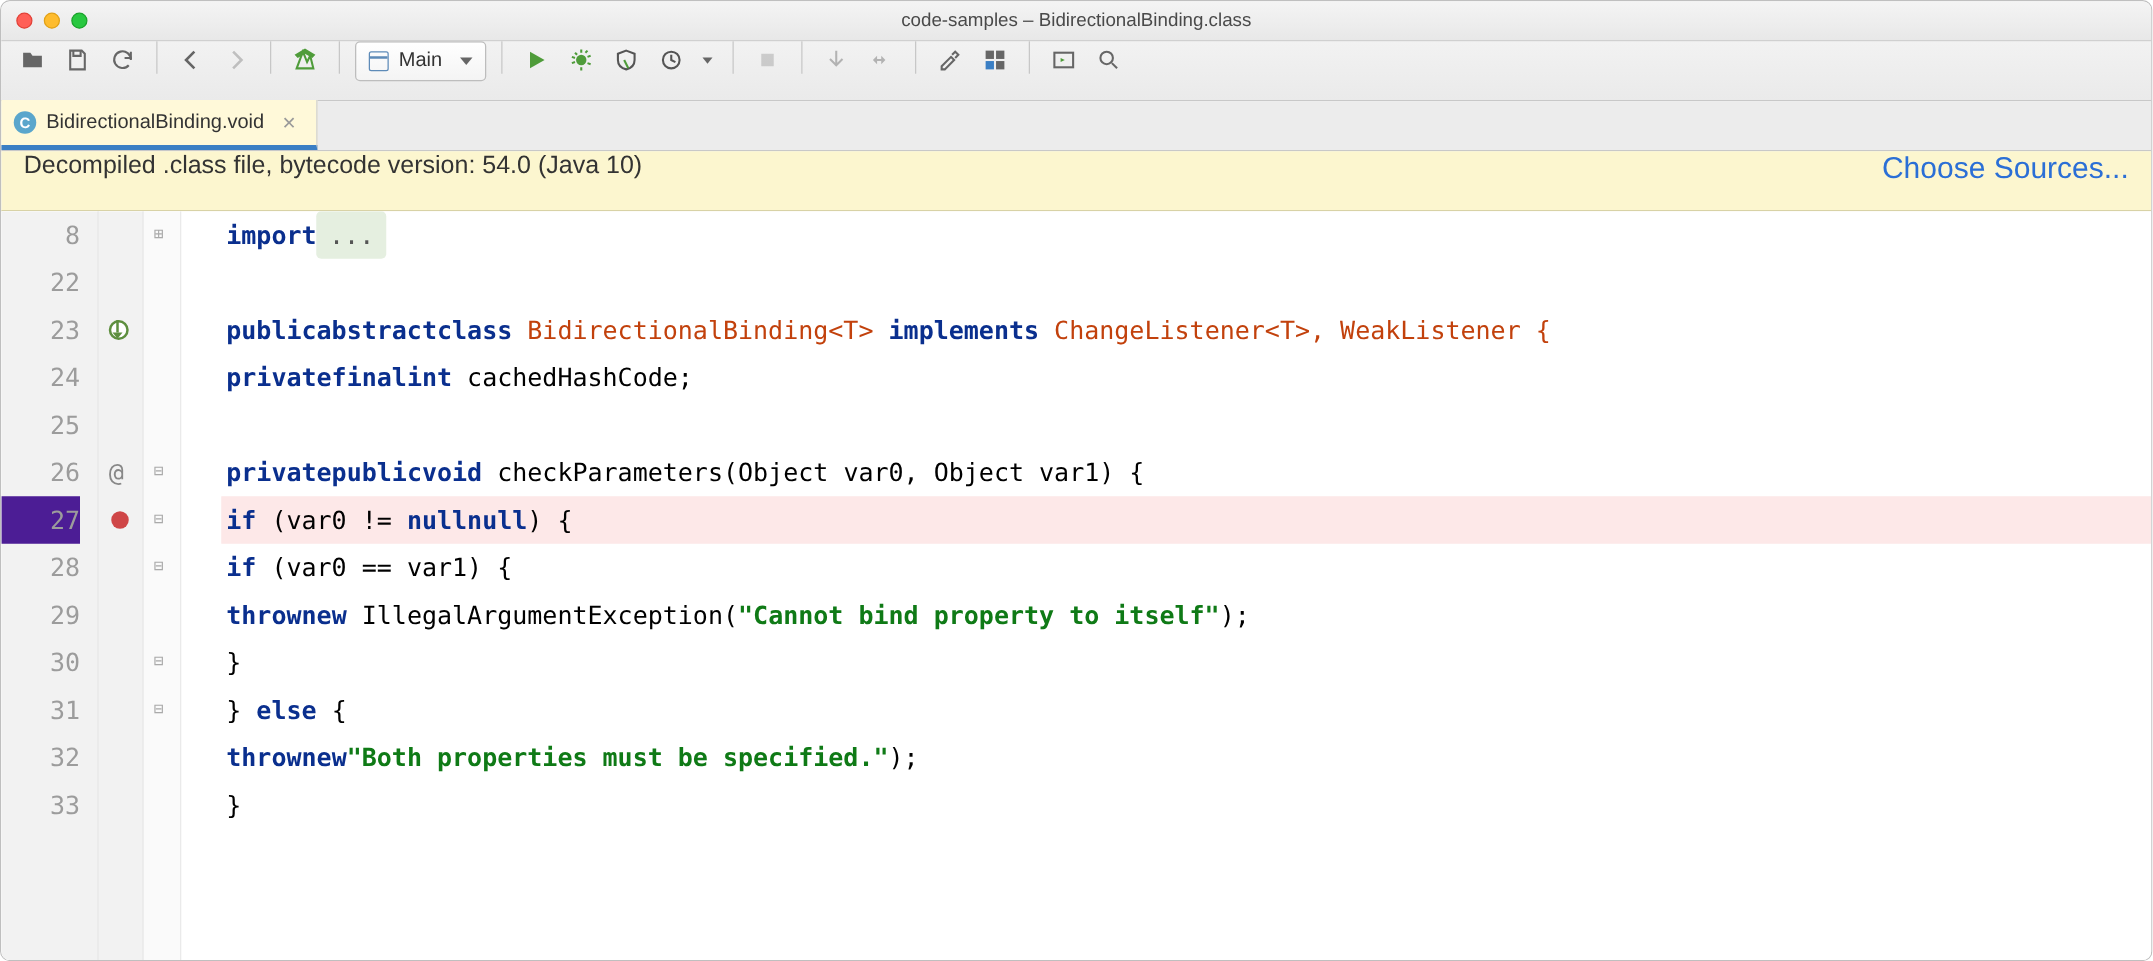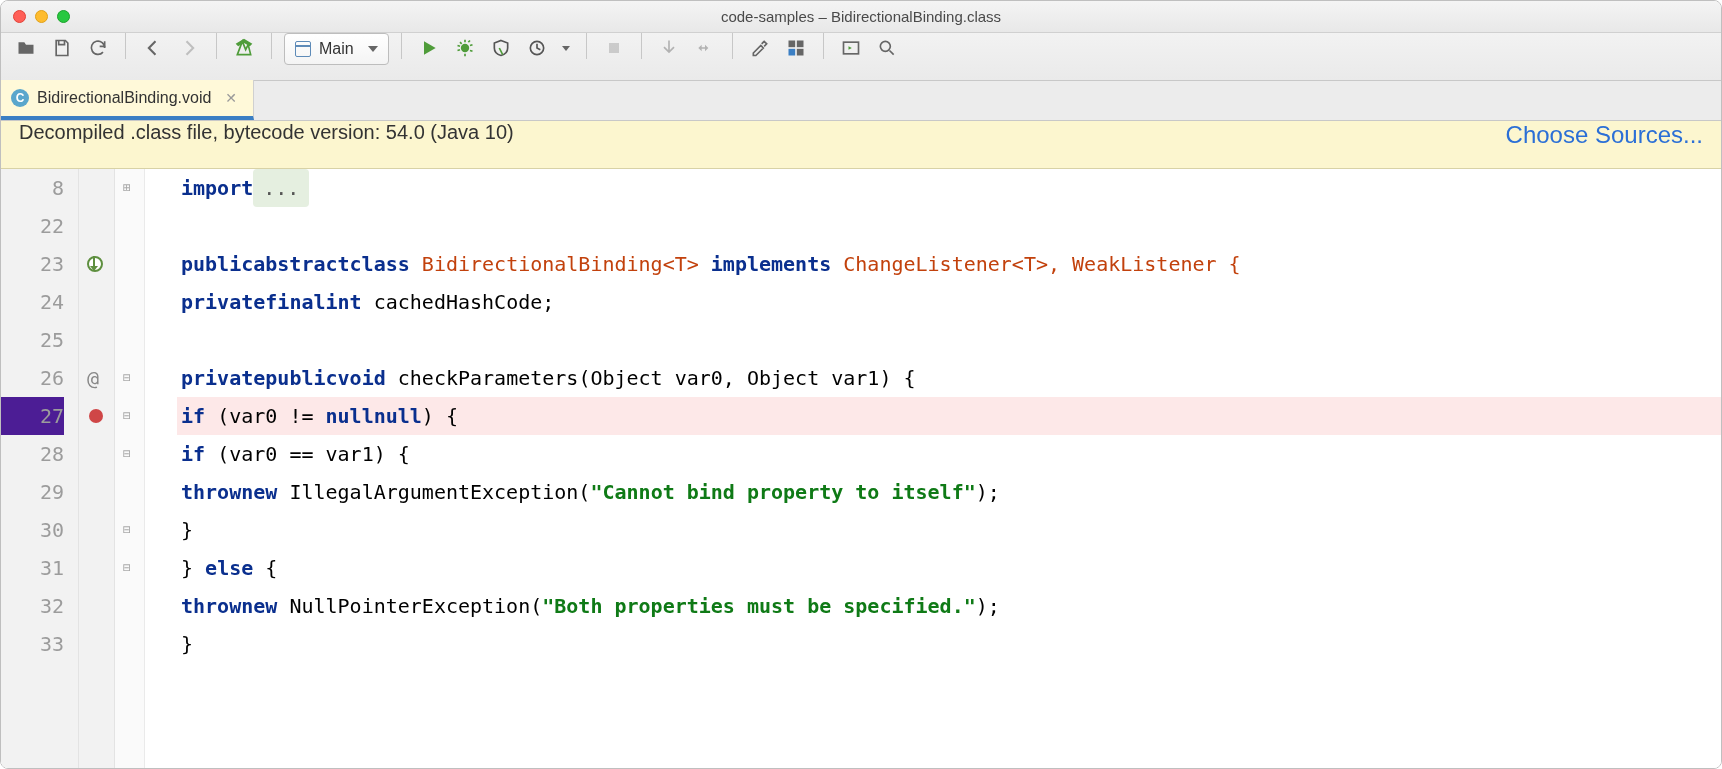--- a/index.html
+++ b/index.html
@@ -259,17 +259,17 @@
       <div class="line"></div>
       <div class="line"><span class="kw">public</span> <span class="kw">abstract</span> <span class="kw">class</span><span class="cls"> BidirectionalBinding&lt;T&gt; </span><span class="kw">implements</span><span class="cls"> ChangeListener&lt;T&gt;, WeakListener {</span></div>
       <div class="line">    <span class="kw">private</span> <span class="kw">final</span> <span class="kw">int</span><span> cachedHashCode;</span></div>
       <div class="line"></div>
       <div class="line">    <span class="kw">private</span> <span class="kw">public</span> <span class="kw">void</span><span> checkParameters(Object var0, Object var1) {</span></div>
       <div class="line hl">        <span class="kw">if</span><span> (var0 != </span><span class="kw">null</span><span class="kw">null</span><span>) {</span></div>
       <div class="line">            <span class="kw">if</span><span> (var0 == var1) {</span></div>
       <div class="line">                <span class="kw">throw</span> <span class="kw">new</span><span> IllegalArgumentException(</span><span class="str">"Cannot bind property to itself"</span><span>);</span></div>
       <div class="line">            <span>}</span></div>
       <div class="line">        <span>} </span><span class="kw">else</span><span> {</span></div>
-      <div class="line">            <span class="kw">throw</span> <span class="kw">new</span><span> NullPointerException(</span><span class="str">"Both properties must be specified."</span><span>);</span></div>
+      <div class="line">            <span class="kw">throw</span> <span class="kw">new</span><span class="str">"Both properties must be specified."</span><span>);</span></div>
       <div class="line">        <span>}</span></div>
     </div>
   </div>
 </div>
 
 </body></html>

